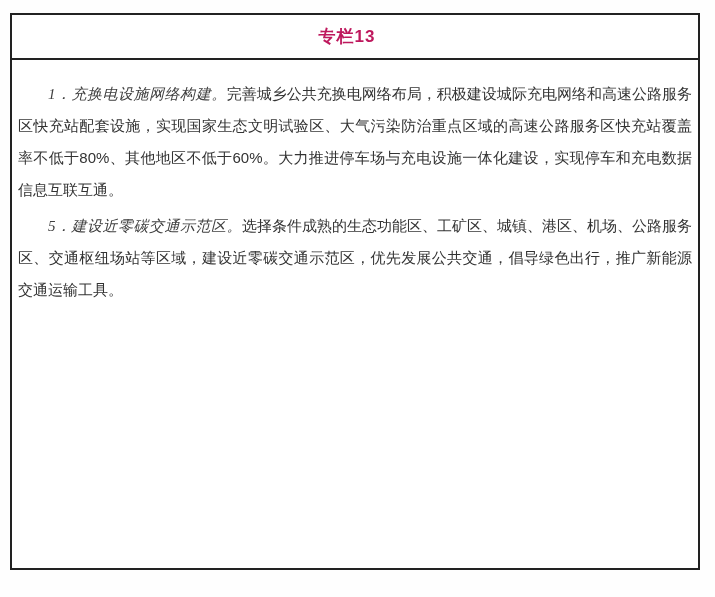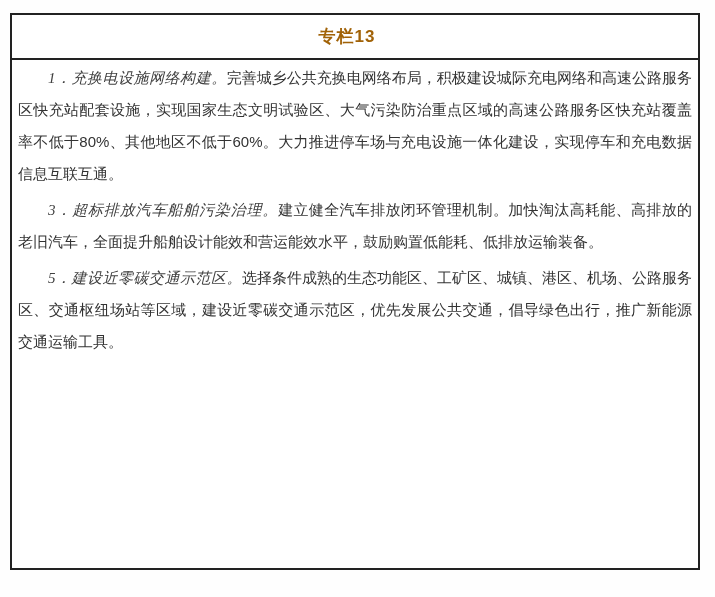--- a/index.html
+++ b/index.html
@@ -26,28 +26,28 @@
   }
   .panel-title{
     height:45px;
     box-sizing:border-box;
     border-bottom:2px solid #222222;
     display:flex;
     align-items:center;
     justify-content:center;
     font-size:17px;
     font-weight:bold;
-    color:#a16207;
+    color:#be185d;
     letter-spacing:1px;
   }
   .panel-title .title-prefix{
     margin-right:16px;
   }
   .panel-body{
-    padding:2px 6px 0 6px;
+    padding:18px 6px 0 6px;
   }
   .para{
     margin:4px 0 0 0;
     font-size:15px;
     line-height:32px;
     text-indent:2em;
     text-align:justify;
     color:#333333;
   }
   .para:first-child{
@@ -66,17 +66,16 @@
 </head>
 <body>
 
 <div class="page">
   <div class="panel">
     <div class="panel-title">
       <span class="title-prefix">专栏13</span>
     </div>
     <div class="panel-body">
         <p class="para"><span class="lead">1．</span><span class="lead">充换电设施网络构建。</span><span class="ptext">完善城乡公共充换电网络布局，积极建设城际充电网络和高速公路服务区快充站配套设施，实现国家生态文明试验区、大气污染防治重点区域的高速公路服务区快充站覆盖率不低于80%、其他地区不低于60%。大力推进停车场与充电设施一体化建设，实现停车和充电数据信息互联互通。</span></p>
-        <p class="para"><span class="lead">3．</span><span class="lead">超标排放汽车船舶污染治理。</span><span class="ptext">建立健全汽车排放闭环管理机制。加快淘汰高耗能、高排放的老旧汽车，全面提升船舶设计能效和营运能效水平，鼓励购置低能耗、低排放运输装备。</span></p>
         <p class="para"><span class="lead">5．</span><span class="lead">建设近零碳交通示范区。</span><span class="ptext">选择条件成熟的生态功能区、工矿区、城镇、港区、机场、公路服务区、交通枢纽场站等区域，建设近零碳交通示范区，优先发展公共交通，倡导绿色出行，推广新能源交通运输工具。</span></p>
       </div>
   </div>
 </div>
 
 </body></html>

